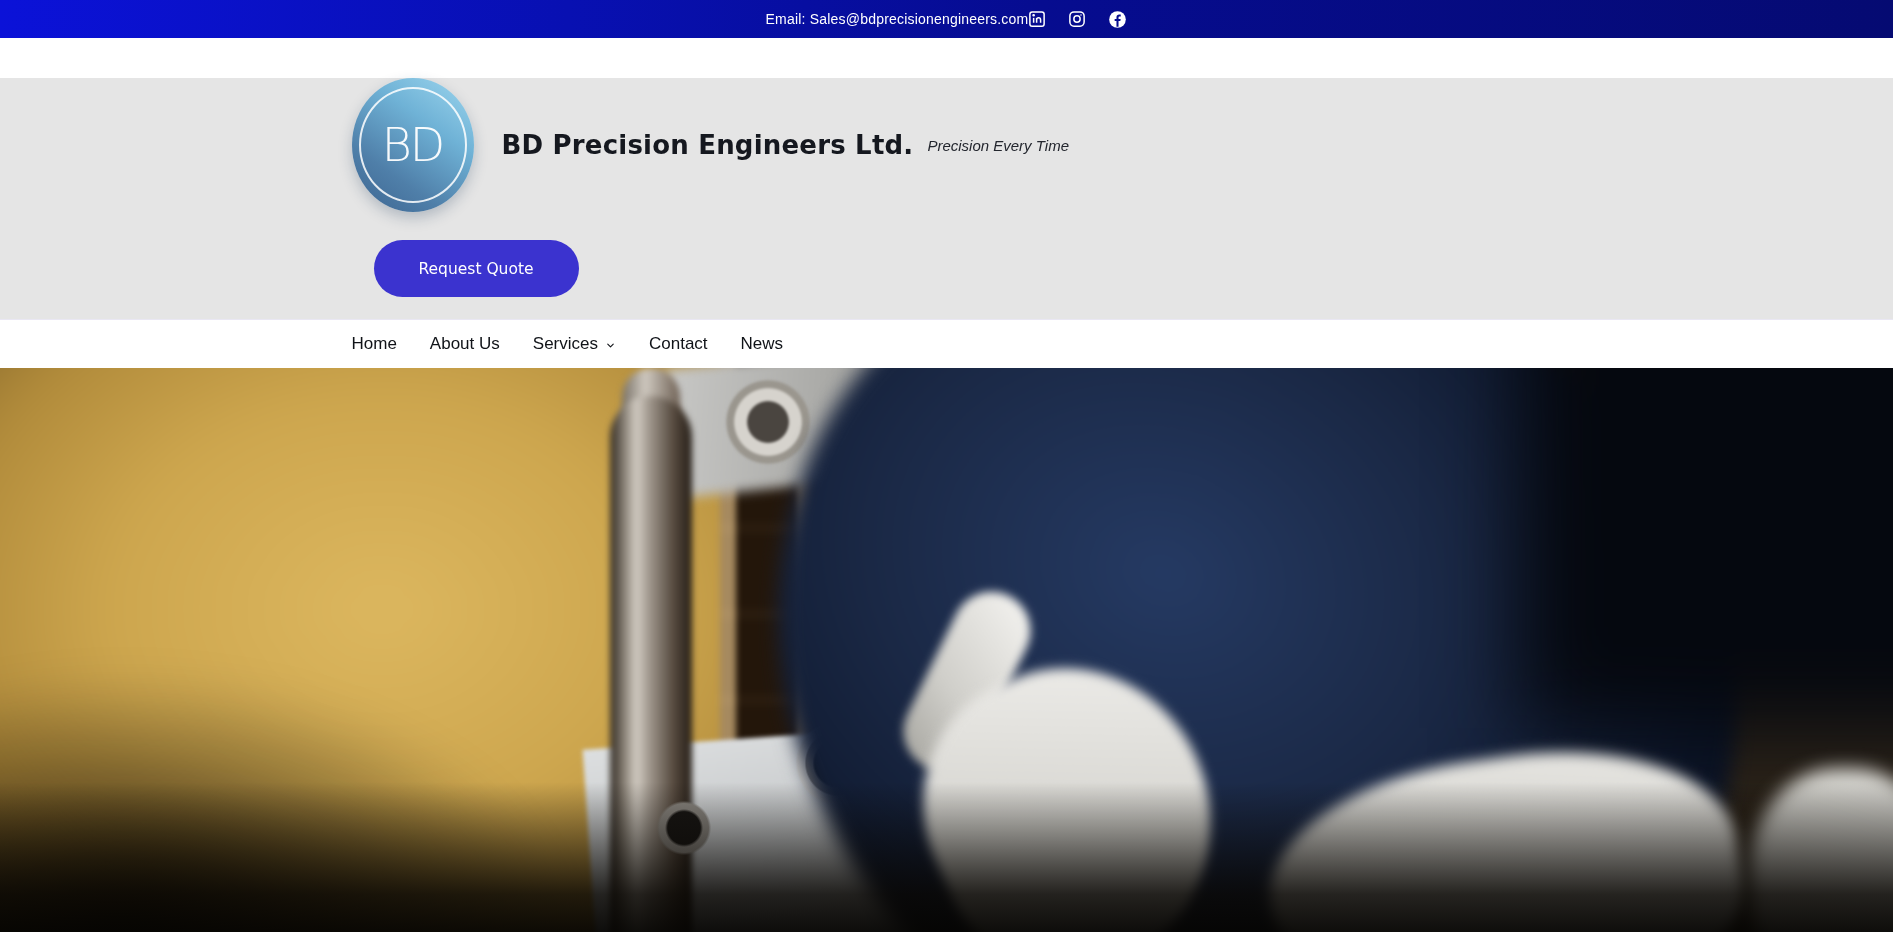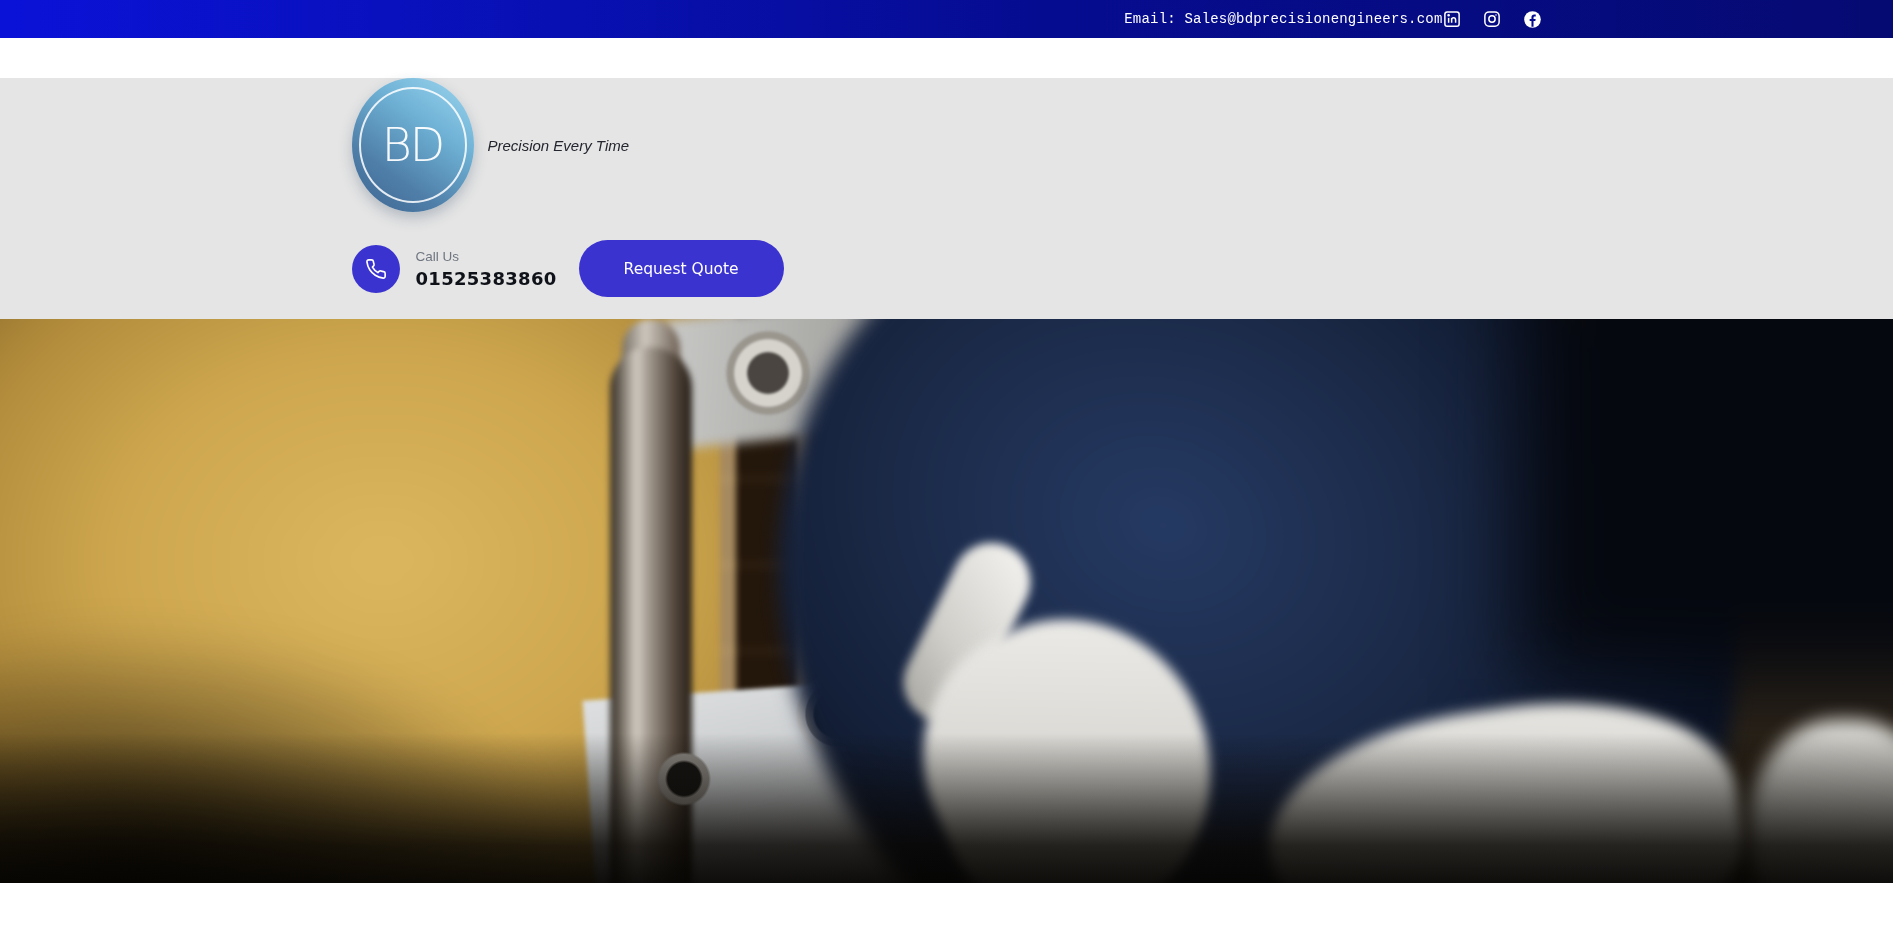--- a/index.html
+++ b/index.html
@@ -2,21 +2,21 @@
 <html><head>
 <meta charset="utf-8">
 <style>
   * { margin:0; padding:0; box-sizing:border-box; }
   body { font-family:"Liberation Sans", sans-serif; background:#fff; }
   .page { position:relative; width:1893px; height:932px; overflow:hidden; background:#fff; }
 
   
   .topbar { height:38px; background:linear-gradient(90deg,#0b12d8 0%, #0810b2 30%, #060c90 55%, #050a72 100%); display:flex; align-items:center; }
   .shell { width:1190px; margin:0 auto; display:flex; align-items:center; }
-  .topbar .shell { justify-content:flex-end;font-family:Liberation Mono, monospace; }
+  .topbar .shell { justify-content:center; }
   .topbar-email { color:#ffffff; font-size:14px; letter-spacing:.2px; text-decoration:none; }
   .social { display:flex; align-items:center; gap:22px; }
   .social svg { display:block; }
 
   
   .header { background:#e5e5e5; }
   .brand-row { display:flex; align-items:center; margin-top:40px; height:134px; }
   .logo { width:122px; height:134px; border-radius:50%; position:relative; flex:0 0 auto;
           background:linear-gradient(215deg,#9ed7ef 0%, #6fb2d6 35%, #4f7fa9 70%, #3c6490 100%);
           box-shadow:0 6px 14px rgba(30,60,90,.25); display:flex; align-items:center; justify-content:center; cursor:pointer; }
@@ -120,42 +120,54 @@
       </div>
     </div>
   </div>
 
   <div class="header">
     <div class="shell" style="display:block;">
       <div class="brand-row">
         <div class="logo">
           <span class="logo-mono">BD</span>
         </div>
+        <div class="brand-name">BD Precision Engineers Ltd.</div>
         <div class="brand-tagline">Precision Every Time</div>
       </div>
 
       <div class="contact-row">
-        <div class="info-item">
-          <div class="info-bubble">
-            <svg width="22" height="22" viewBox="0 0 24 24" fill="none" stroke="#ffffff" stroke-width="1.8" stroke-linecap="round" stroke-linejoin="round">
-              <path d="M22 16.92v3a2 2 0 0 1-2.18 2 19.79 19.79 0 0 1-8.63-3.07 19.5 19.5 0 0 1-6-6 19.79 19.79 0 0 1-3.07-8.67A2 2 0 0 1 4.11 2h3a2 2 0 0 1 2 1.72 12.84 12.84 0 0 0 .7 2.81 2 2 0 0 1-.45 2.11L8.09 9.91a16 16 0 0 0 6 6l1.27-1.27a2 2 0 0 1 2.11-.45 12.84 12.84 0 0 0 2.81.7A2 2 0 0 1 22 16.92z"></path>
-            </svg>
-          </div>
-          <div class="info-texts">
-            <div class="info-label">Call Us</div>
-            <div class="info-value">01525383860</div>
-          </div>
-        </div>
 
 
         <button class="quote-btn">Request Quote</button>
       </div>
     </div>
   </div>
 
+  <div class="navrow">
+    <div class="shell">
+      <a class="nav-link" href="#">
+          <span>Home</span>
+        </a>
+      <a class="nav-link" href="#">
+          <span>About Us</span>
+        </a>
+      <a class="nav-link" href="#">
+        <span>Services</span>
+        <svg width="11" height="11" viewBox="0 0 24 24" fill="none" stroke="#101318" stroke-width="2.4" stroke-linecap="round" stroke-linejoin="round">
+            <polyline points="6 9 12 15 18 9"></polyline>
+          </svg>
+      </a>
+      <a class="nav-link" href="#">
+          <span>Contact</span>
+        </a>
+      <a class="nav-link" href="#">
+          <span>News</span>
+        </a>
+    </div>
+  </div>
 
   <div class="hero">
     <div class="hy"></div>
     <div class="hcast"></div>
     <div class="hsilver-top"></div>
     <div class="hdark-bl"></div>
     <div class="hhole2"></div>
     <div class="hhole1"></div>
     <div class="hrodtip"></div>
     <div class="hrod"></div>

